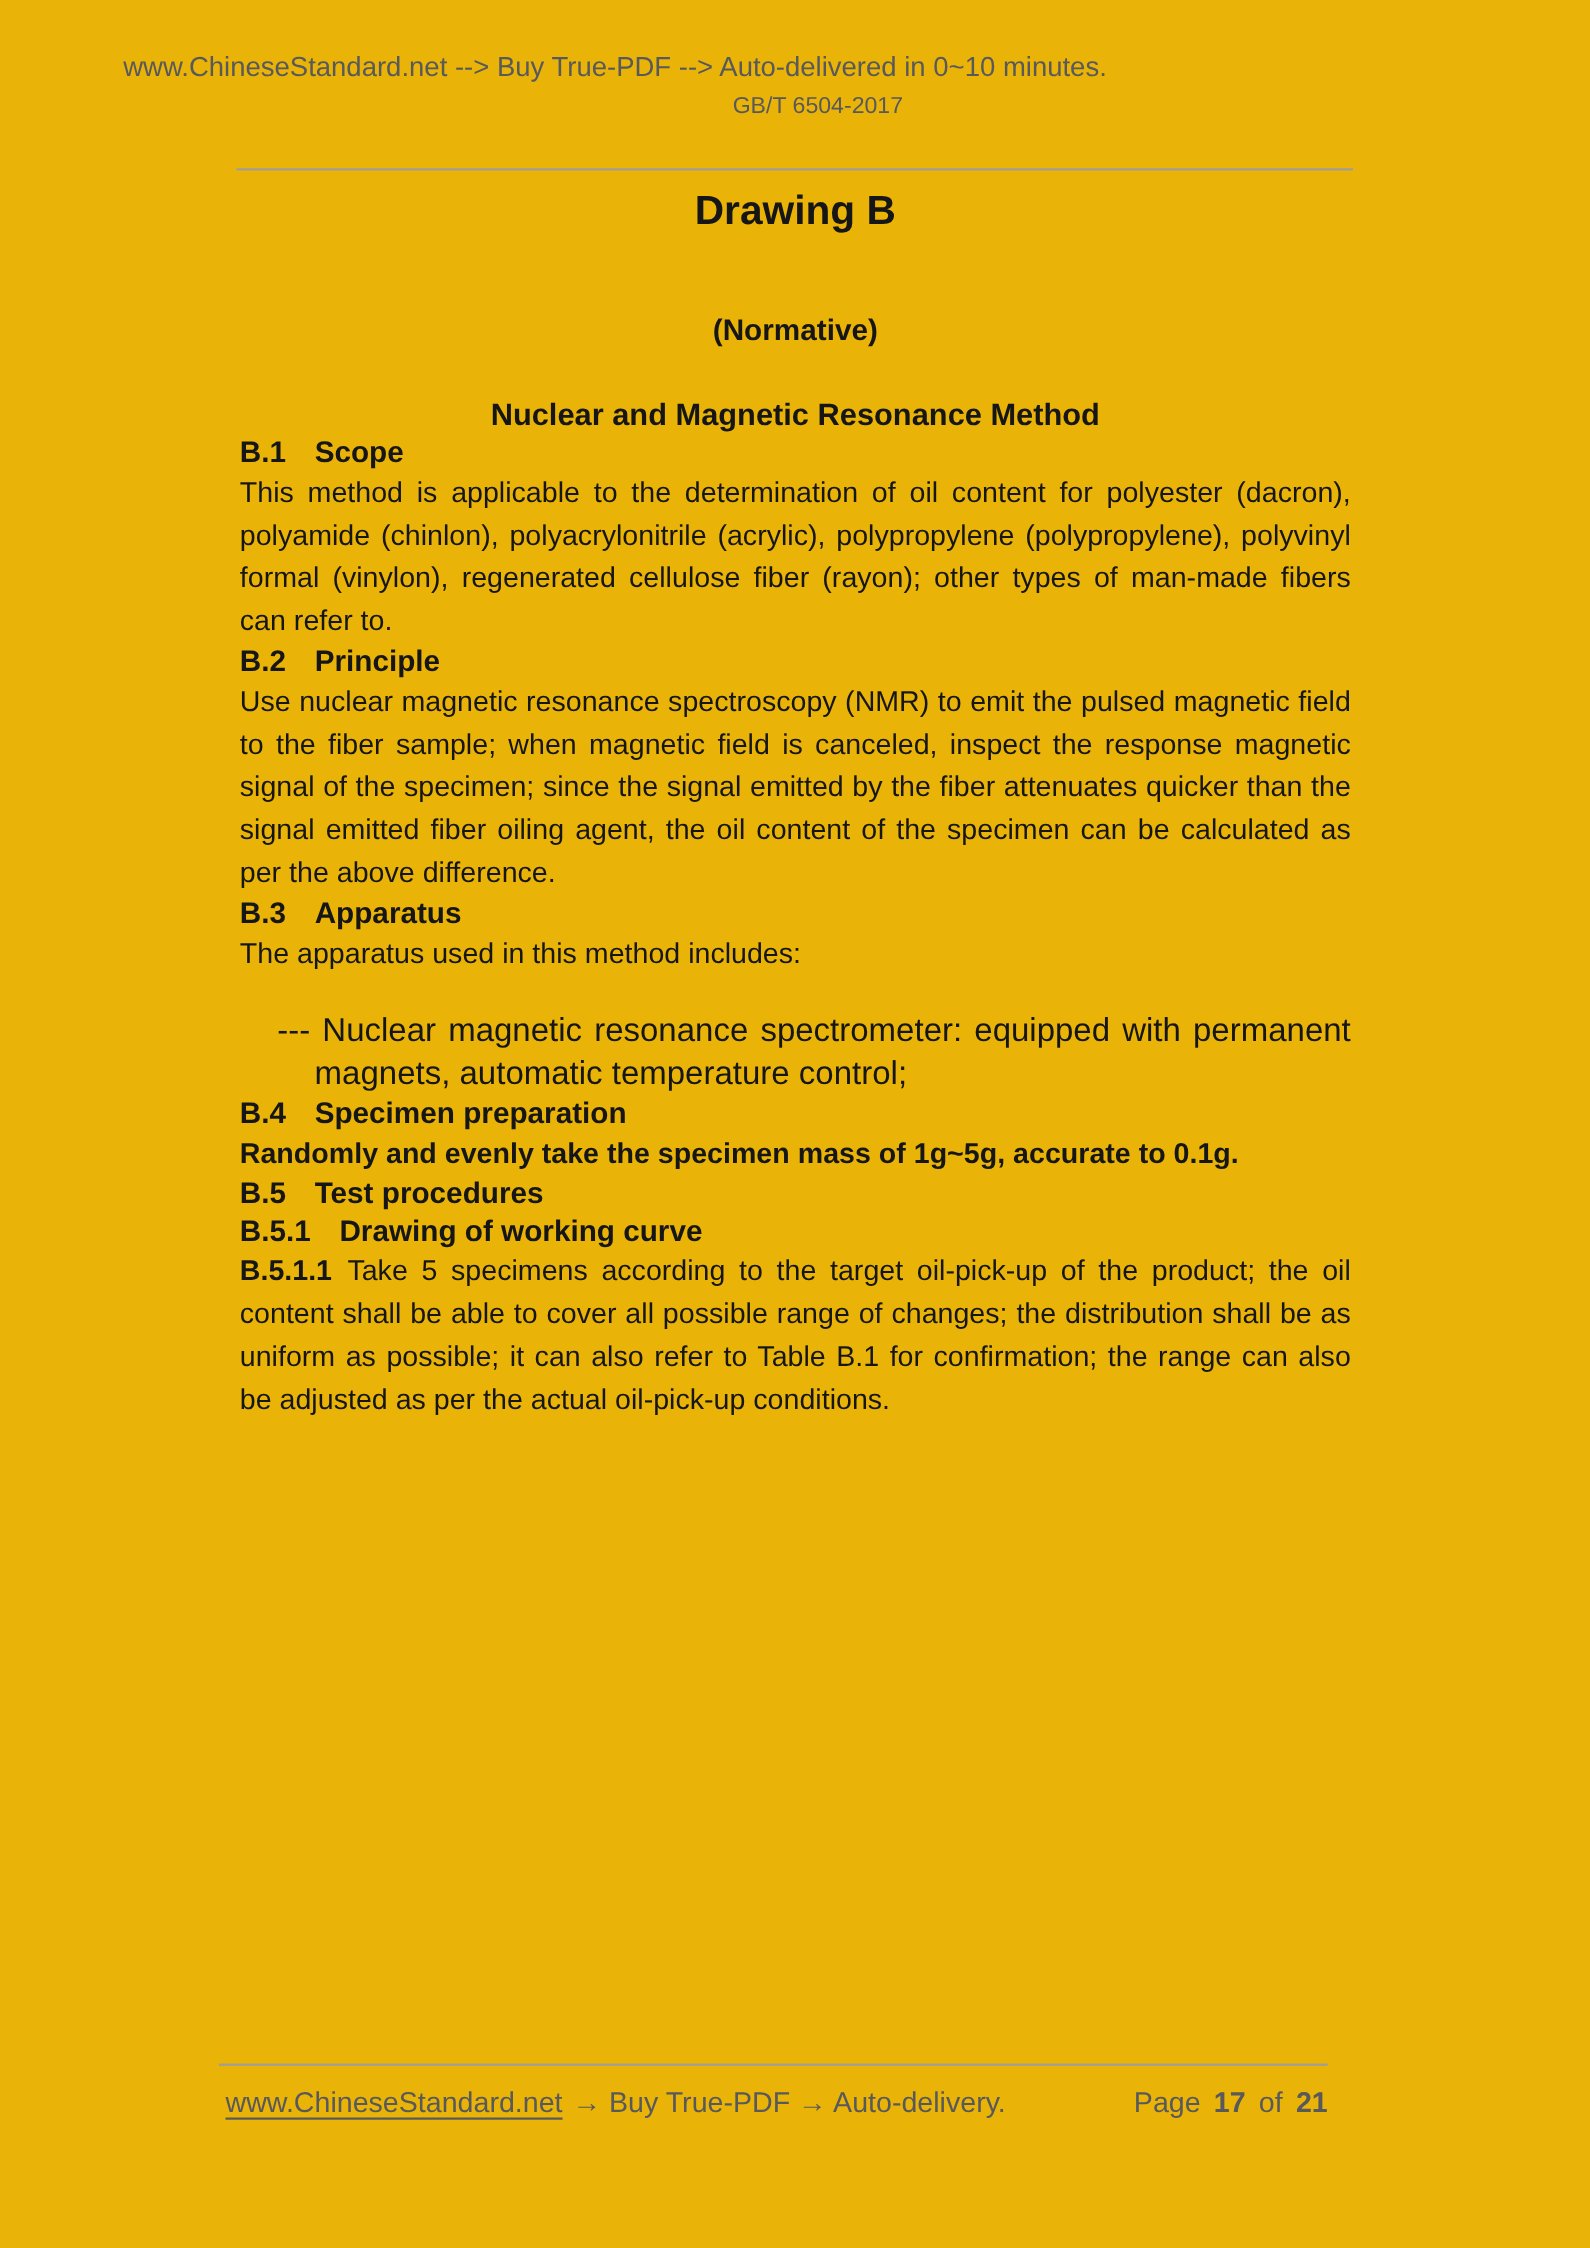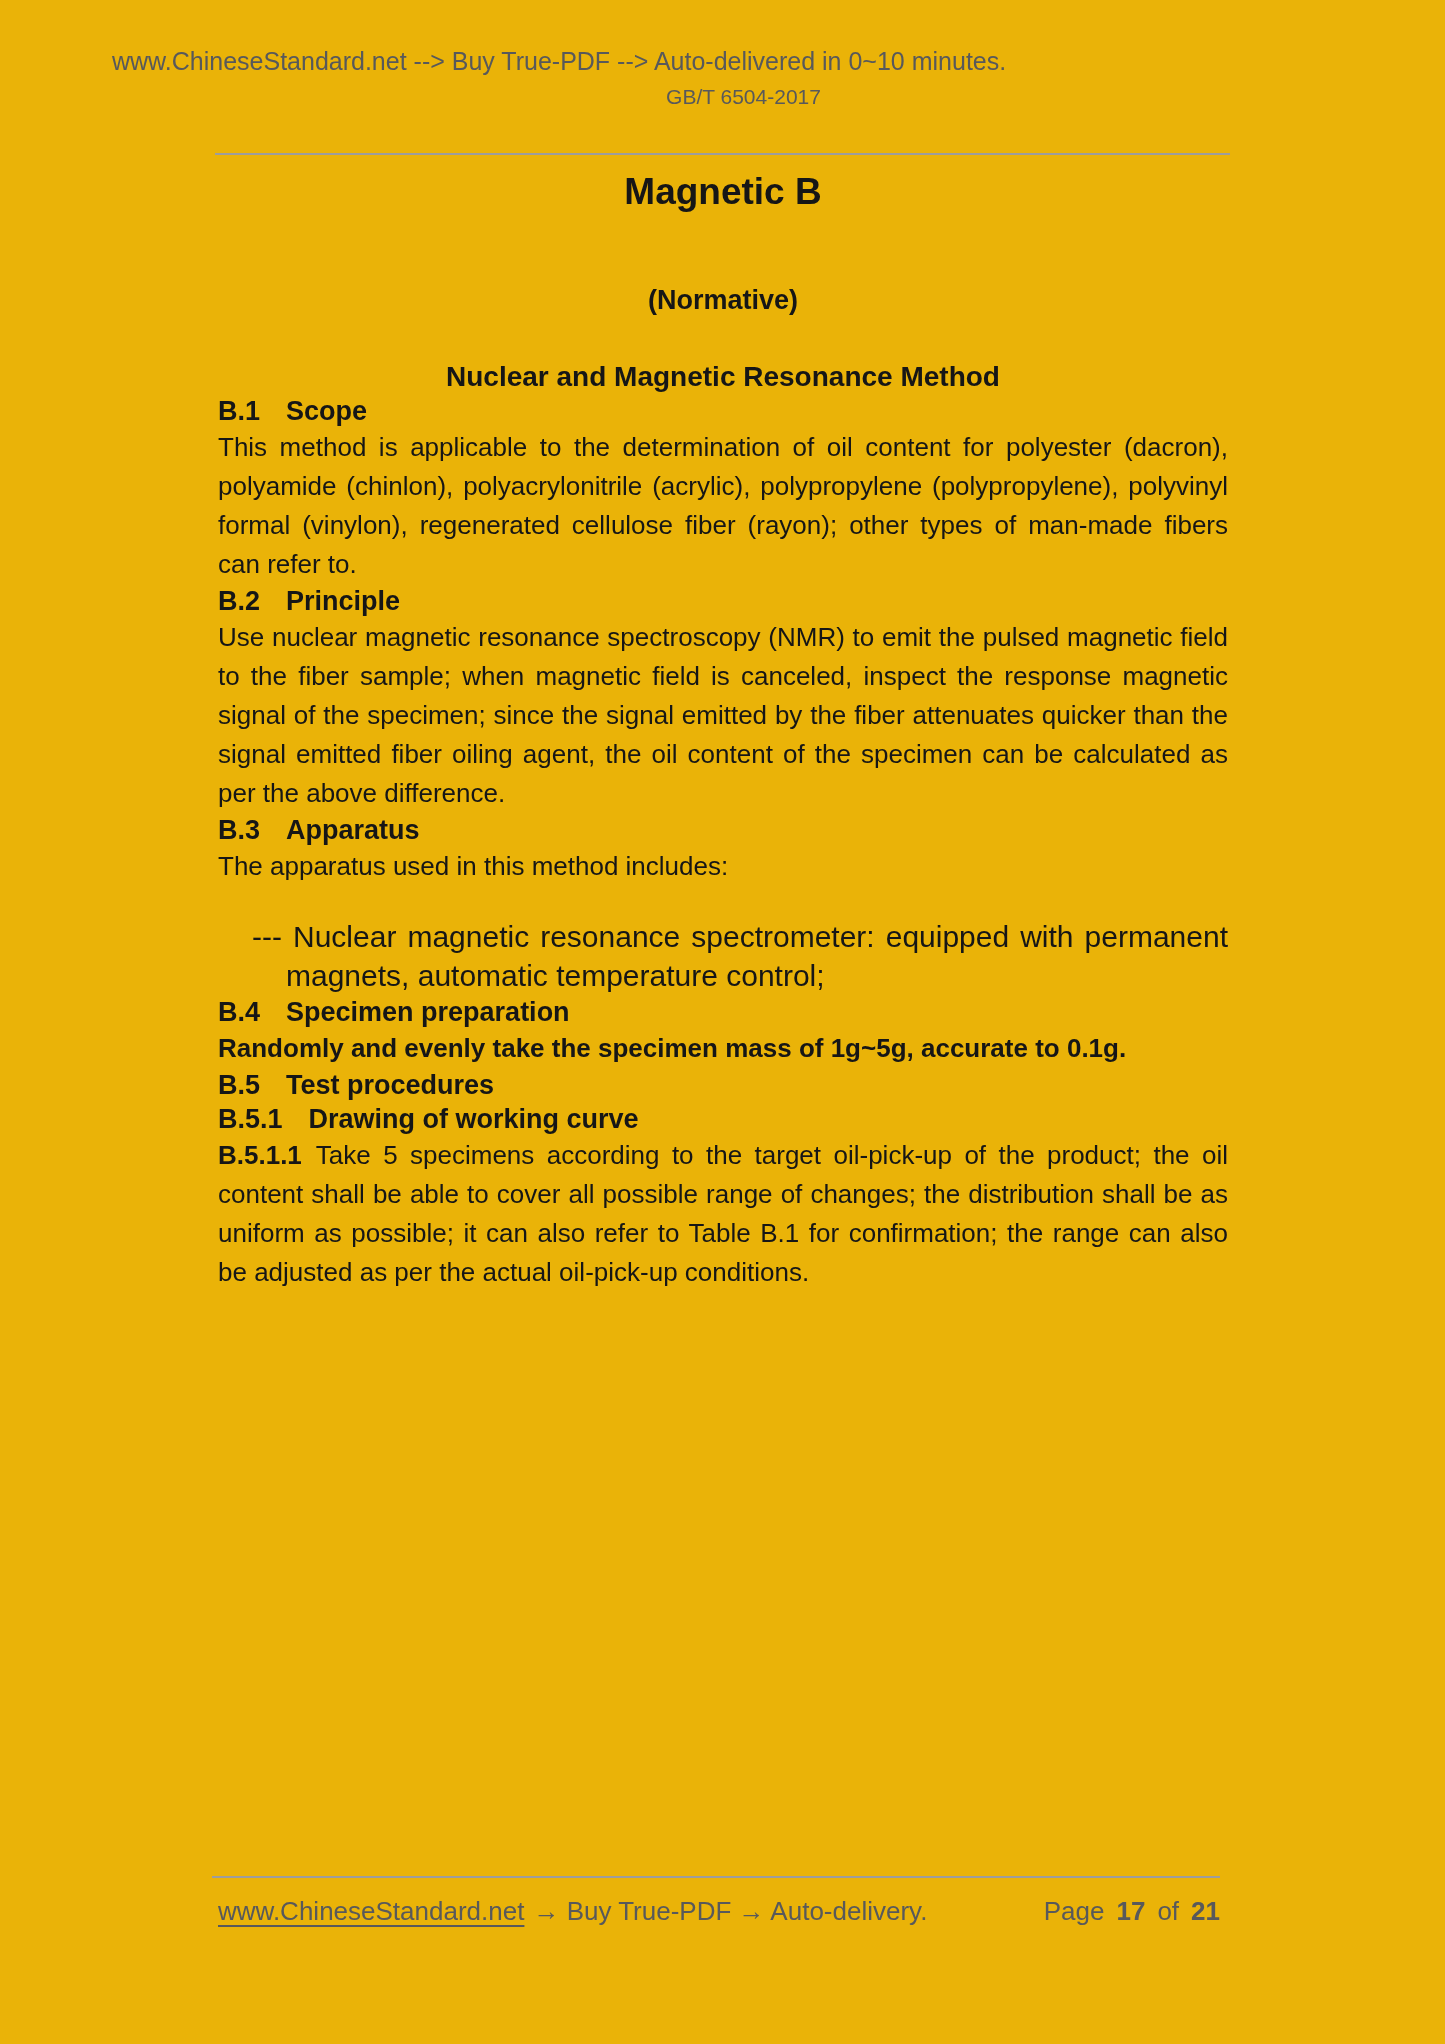--- a/index.html
+++ b/index.html
@@ -98,21 +98,21 @@
   .mt-item2   { margin-top: 30px; }
   .mt-b4h     { margin-top: 26px; }
   .mt-b4p     { margin-top: 31px; font-weight: bold; }
   .mt-b5h     { margin-top: 28px; }
   .mt-b51h    { margin-top: 32px; }
   .mt-b511p   { margin-top: 33px; }
 
   
   .footer {
     position: absolute;
-    left: 212px;
+    left: 199px;
     top: 1876px;
     width: 1008px;
   }
   .ftr-rule {
     border-top: 2px solid #9d9d9d;
     height: 0;
   }
   .ftr-row {
     margin-top: 16px;
     display: flex;
@@ -140,21 +140,21 @@
 <div class="page">
 
   <div>
     <div class="hdr-banner">www.ChineseStandard.net --&gt; Buy True-PDF --&gt; Auto-delivered in 0~10 minutes.</div>
     <div class="hdr-docnum">GB/T 6504-2017</div>
     <div class="hdr-rule"></div>
   </div>
 
   <div class="content">
 
-    <div class="t-appendix mt-h1">Magnetic B</div>
+    <div class="t-appendix mt-h1">Drawing B</div>
     <div class="t-normative">(Normative)</div>
     <div class="t-method">Nuclear and Magnetic Resonance Method</div>
 
     <h3 class="sec mt-b1h">
       <span class="sec-num">B.1</span><span>Scope</span>
     </h3>
     <p class="body mt-b1p">This method is applicable to the determination of oil content for polyester (dacron), polyamide (chinlon), polyacrylonitrile (acrylic), polypropylene (polypropylene), polyvinyl formal (vinylon), regenerated cellulose fiber (rayon); other types of man-made fibers can refer to.</p>
 
     <h3 class="sec mt-b2h">
       <span class="sec-num">B.2</span><span>Principle</span>

